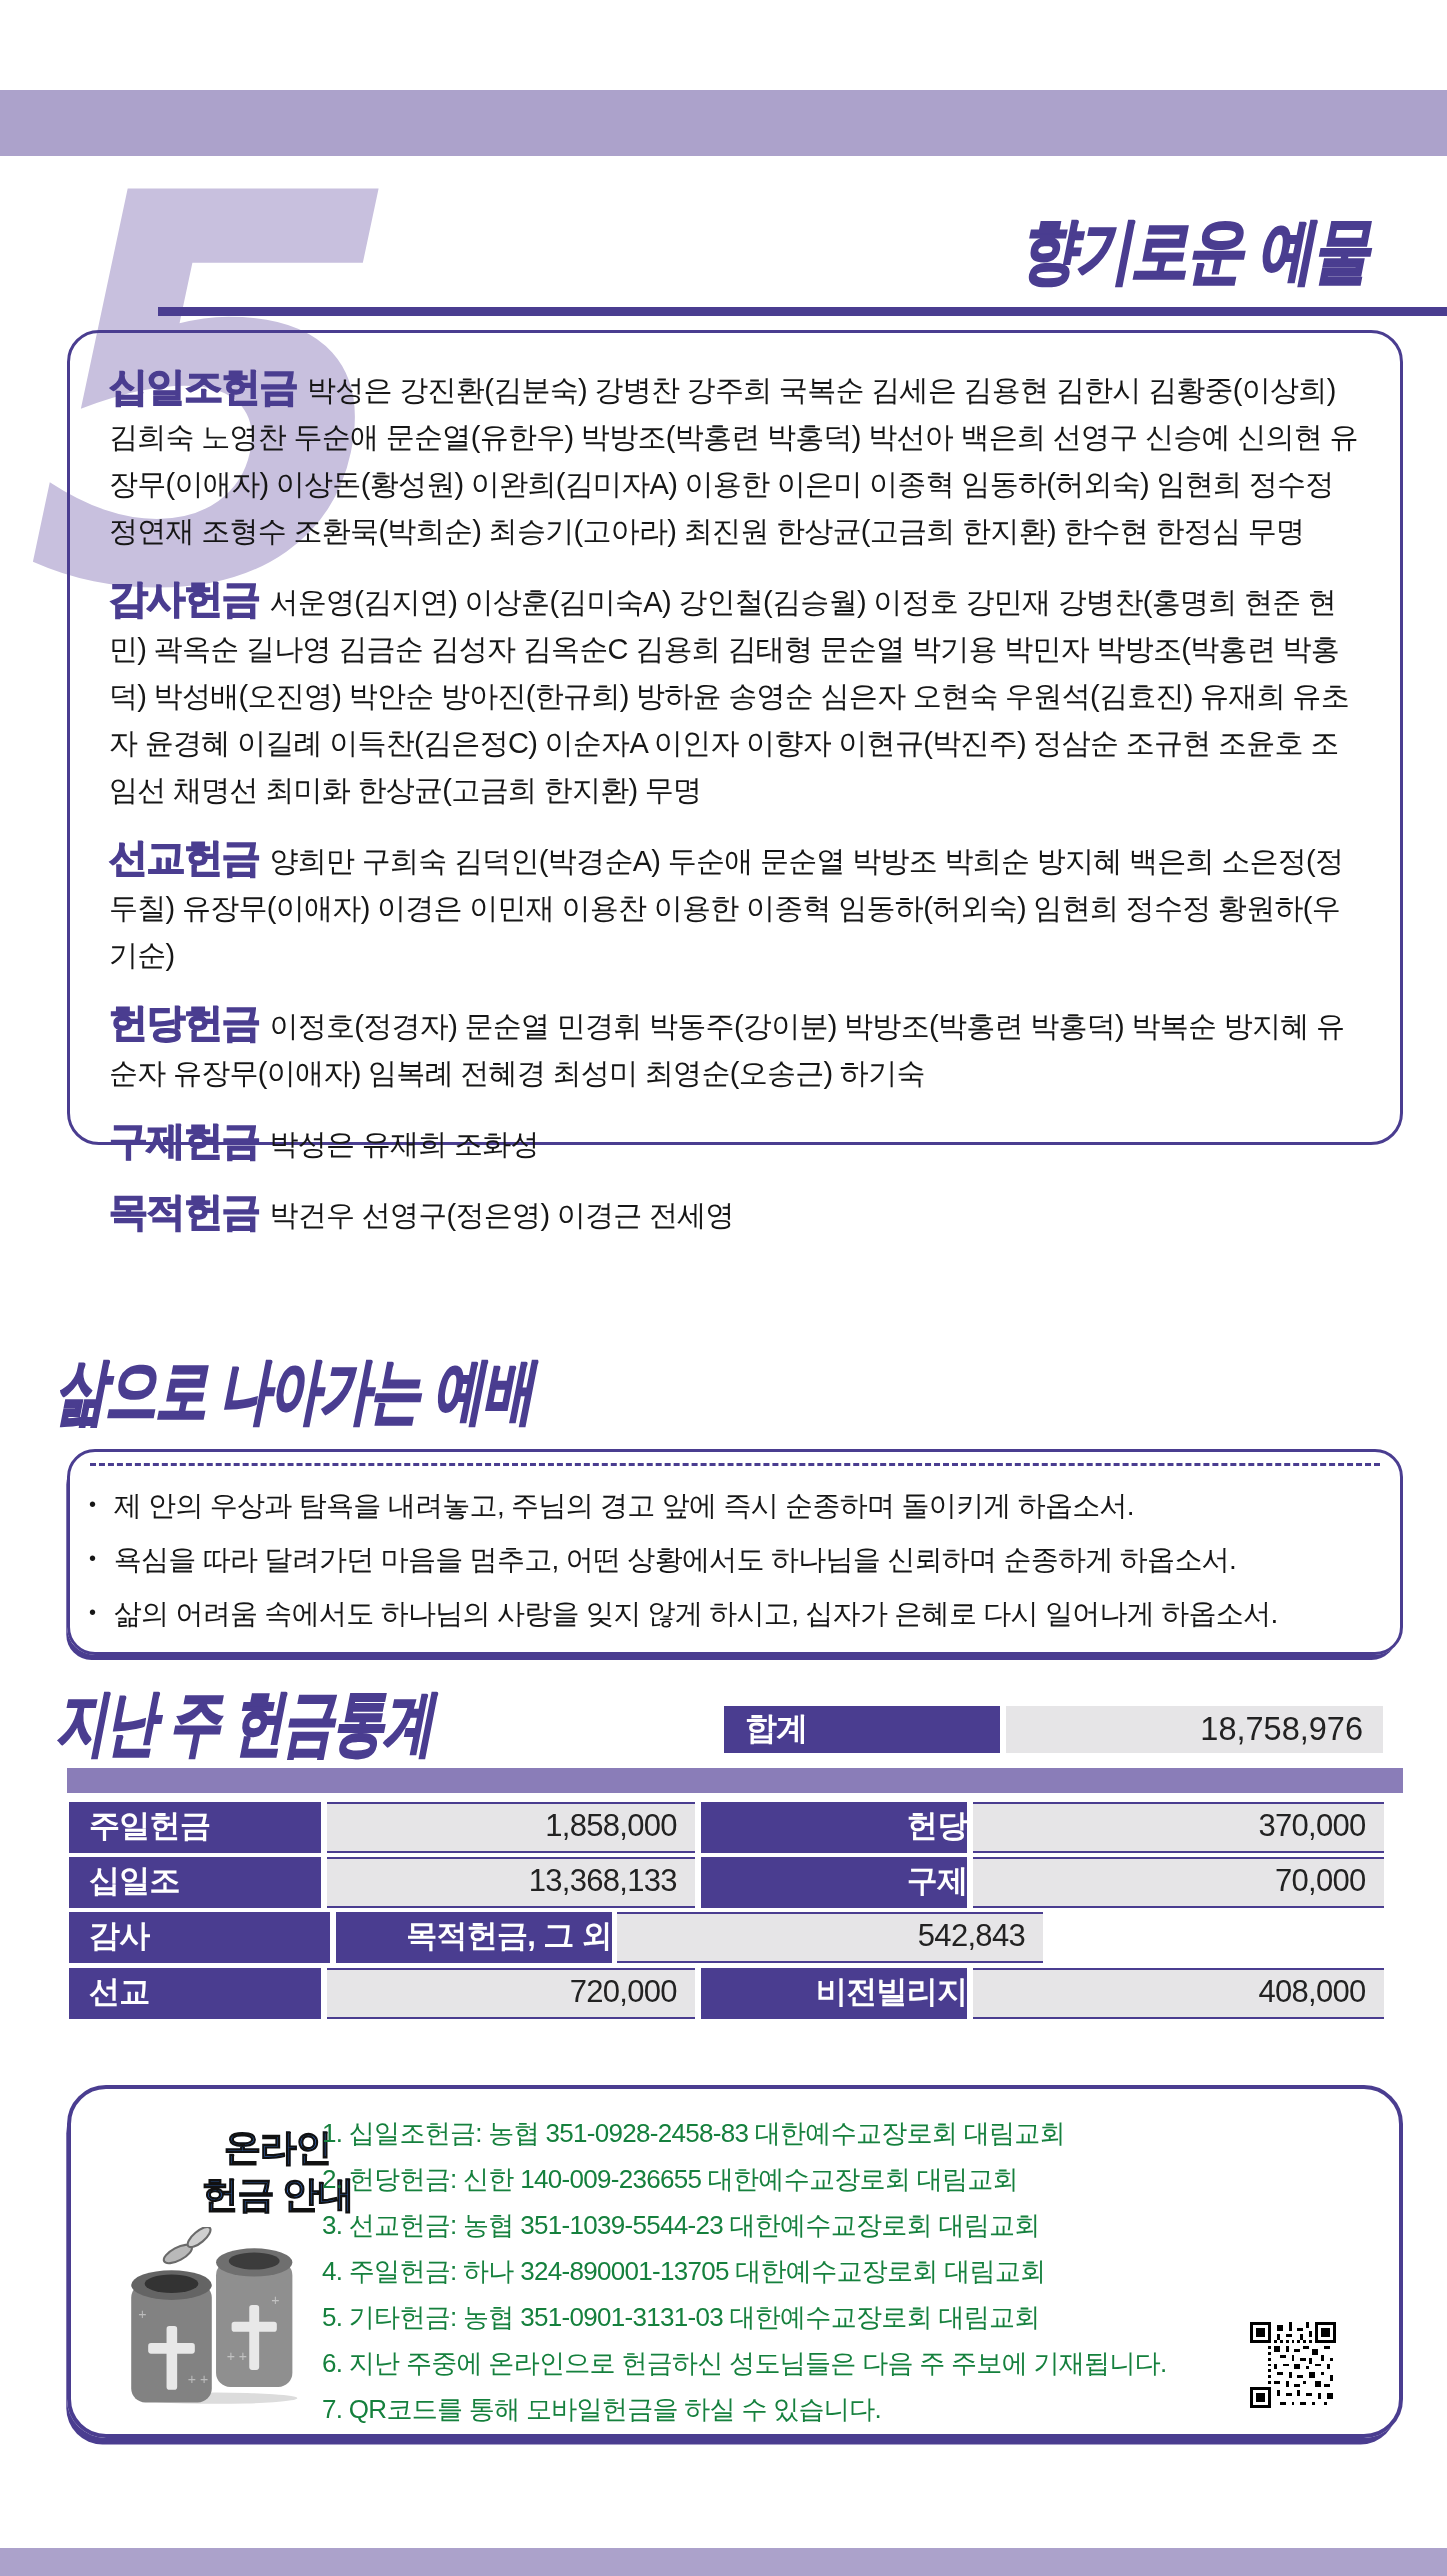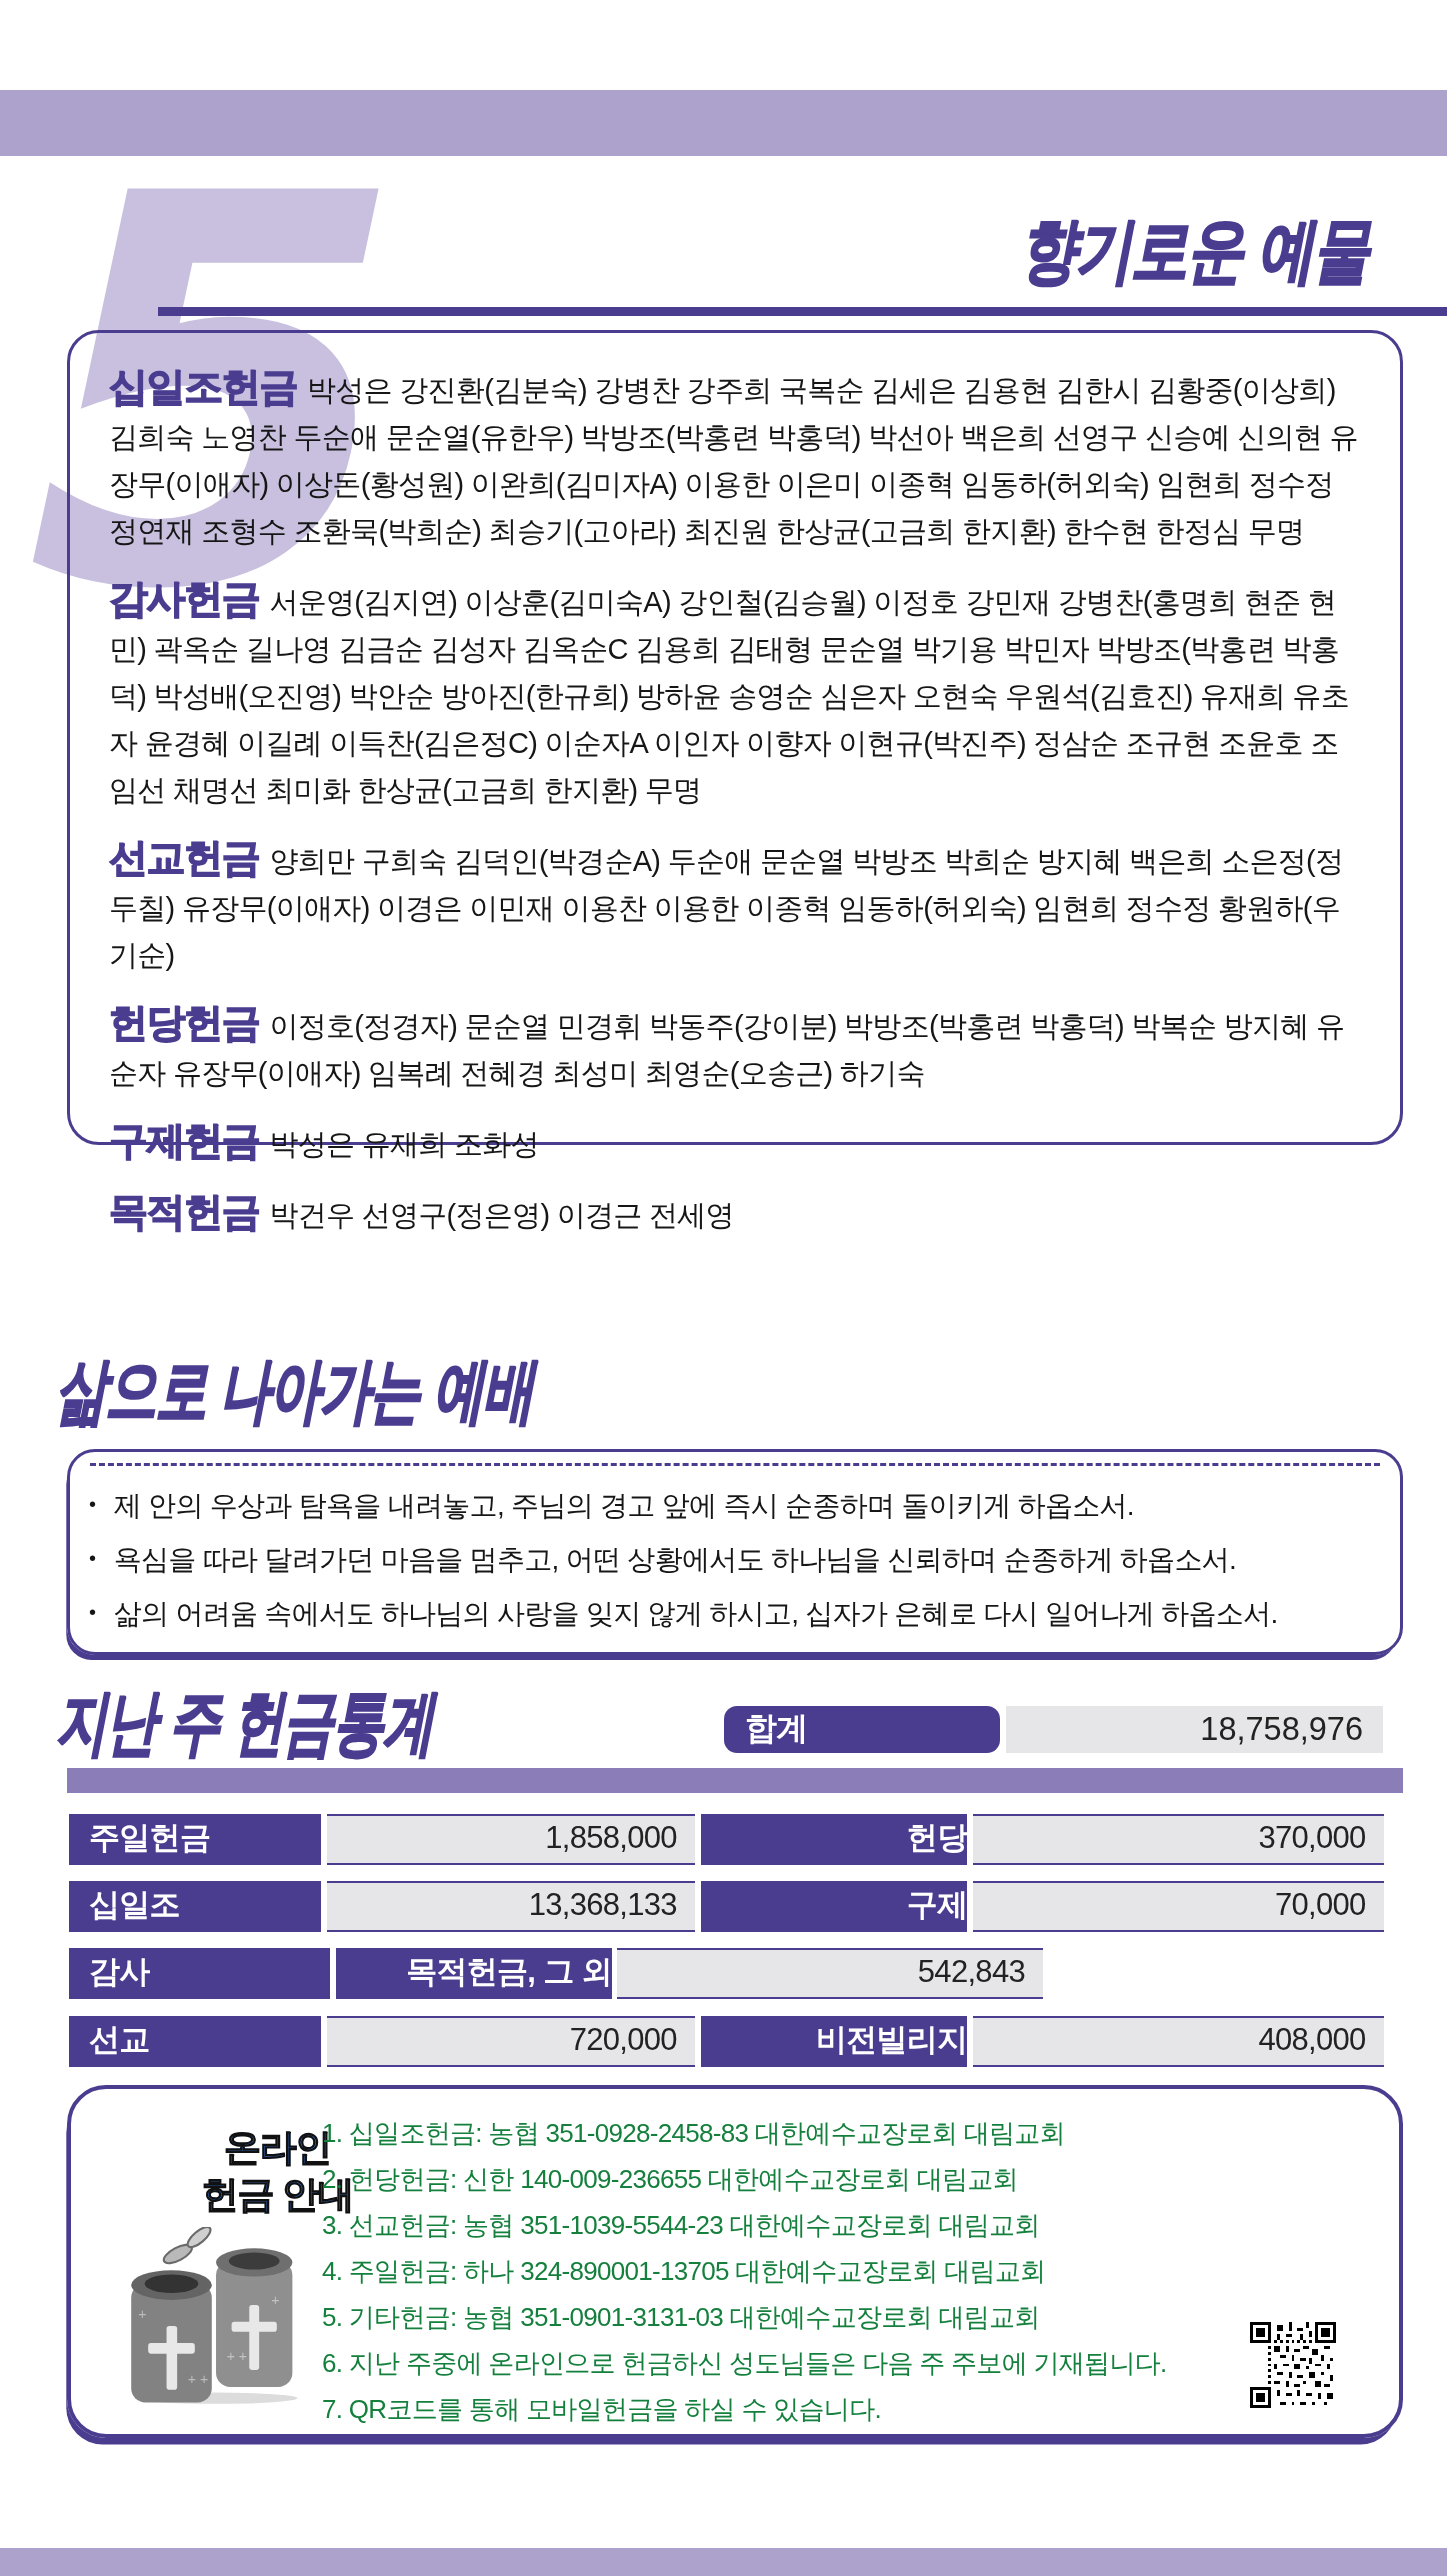--- a/index.html
+++ b/index.html
@@ -32,29 +32,29 @@
   #prayer-box{left:67px;top:1449px;width:1336px;height:206px;border-radius:28px;
               box-shadow:-3.5px 7.8px 0 -2.8px #4a3d90;box-sizing:border-box;}
   #prayer-dash{position:absolute;left:20px;right:20px;top:11.3px;border-top:3.5px dashed #4a3d90;}
   #prayer-box ul{list-style:none;margin:0;padding:28px 28px 0 19px;}
   #prayer-box li{font-size:28px;line-height:52px;letter-spacing:-0.7px;color:#161616;}
   #prayer-box li::before{content:"•";font-size:20px;margin-right:18.4px;position:relative;top:-4.2px;color:#161616;}
 
   .cell{position:absolute;box-sizing:border-box;}
   .lab{background:#4a3d90;color:#ffffff;font-weight:bold;}
   .val{background:#e6e5e7;color:#222222;text-align:right;}
-  #total-label{left:724px;top:1706px;width:276px;height:47px;font-size:32px;line-height:45px;padding-left:21px;letter-spacing:-0.7px;border-radius:13px;}
+  #total-label{left:724px;top:1706px;width:276px;height:47px;font-size:32px;line-height:45px;padding-left:21px;letter-spacing:-0.7px;}
   #total-value{left:1006px;top:1706px;width:377px;height:47px;font-size:32.5px;line-height:47px;padding-right:20px;text-align:right;}
 
   #midband{position:absolute;left:67px;top:1768px;width:1336px;height:25.4px;background:#8a7db8;}
 
   #stat-table{position:absolute;left:69px;top:1802px;width:1315px;}
   .trow{display:flex;gap:5.7px;margin-bottom:4.2px;}
   .trow .c{height:51px;box-sizing:border-box;border-top:2.8px solid #4a3d90;border-bottom:2.8px solid #4a3d90;
-           font-size:31px;line-height:44px;letter-spacing:-0.7px;margin-top:12px;}
+           font-size:31px;line-height:44px;letter-spacing:-0.7px;}
   .trow .l1{width:261px;padding-left:20px;}
   .trow .v1{width:382px;padding-right:18.4px;}
   .trow .l2{width:276px;padding-left:20px;text-align:right;}
   .trow .v2{width:426px;padding-right:18.4px;}
 
   #online-box{left:67px;top:2085px;width:1336px;height:353px;border-radius:39px;border-width:4.2px;
               box-shadow:-3.5px 9.2px 0 -2.8px #4a3d90;box-sizing:border-box;}
   #online-title{position:absolute;left:83px;top:35px;width:247px;text-align:center;
                 font-size:37px;font-weight:bold;-webkit-text-stroke:1.1px #111;line-height:47px;color:#3b82f6;letter-spacing:-1.4px;}
   #online-list{position:absolute;left:251px;top:21px;margin:0;padding:0;list-style:none;}

